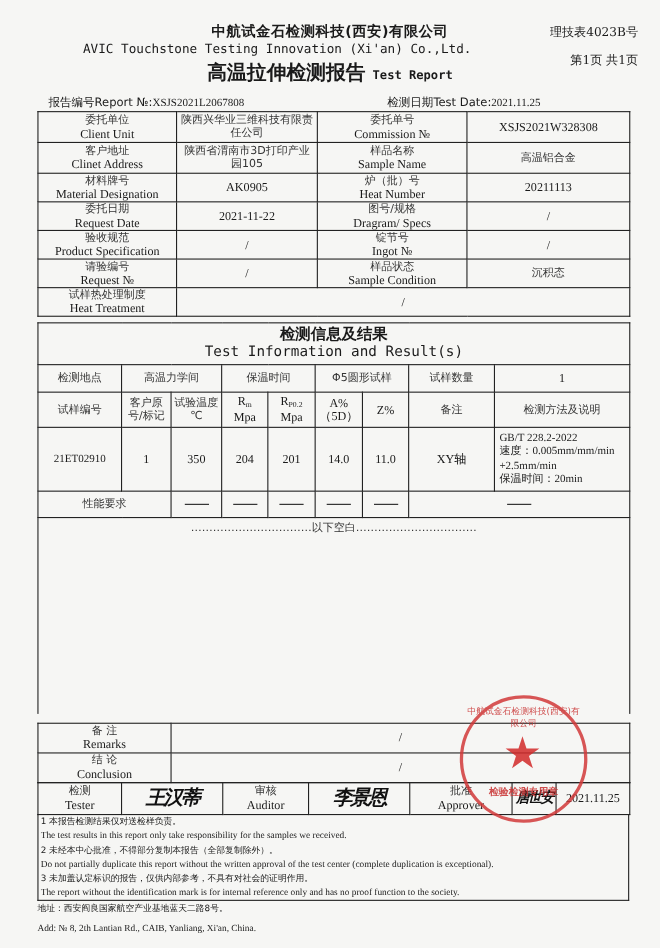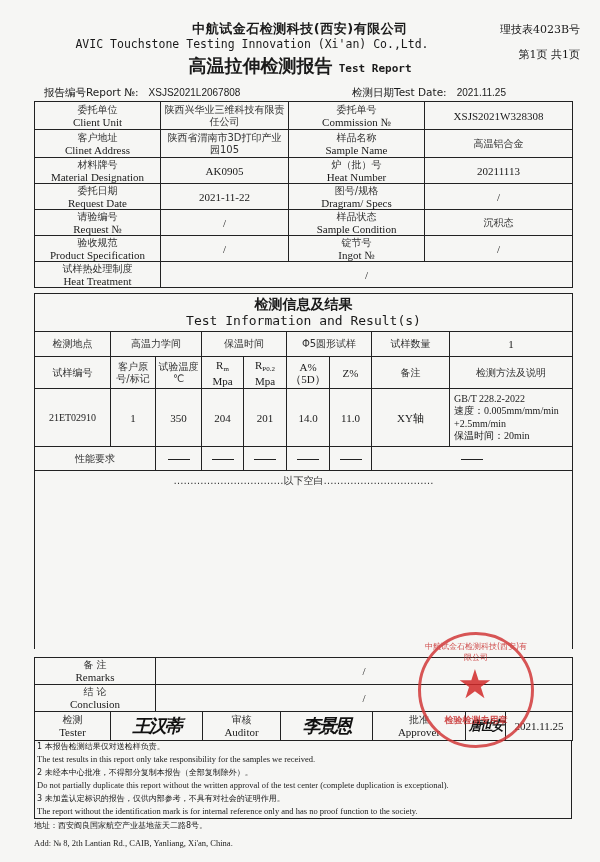--- a/index.html
+++ b/index.html
@@ -7,21 +7,21 @@
   body { position: relative; font-family: "Liberation Serif", "DejaVu Serif", serif; color: #1a1a1a; }
 
   .hdr-company-cn { position: absolute; top: 20px; left: 0; width: 600px; text-align: center; font-family: "DejaVu Sans", sans-serif; font-size: 13px; font-weight: bold; letter-spacing: 0.5px; }
   .hdr-company-en { position: absolute; top: 37px; left: 0; width: 504px; text-align: center; font-family: "DejaVu Sans Mono", monospace; font-size: 11.5px; }
   .hdr-title { position: absolute; top: 54px; left: 0; width: 600px; text-align: center; font-family: "DejaVu Sans", sans-serif; font-size: 18px; font-weight: bold; }
   .hdr-title .en { font-family: "DejaVu Sans Mono", monospace; }
   .hdr-form-no { position: absolute; top: 22px; right: 20px; font-size: 11px; font-family: "DejaVu Serif", serif; }
   .hdr-page { position: absolute; top: 47px; right: 20px; font-size: 11px; font-family: "DejaVu Serif", serif; }
 
   .meta-row { position: absolute; top: 86px; font-size: 10.5px; font-family: "DejaVu Sans", sans-serif; }
-  .meta-row .val { font-family: Liberation Sans, sans-serif; margin-left: 10px; font-size: 10px; }
+  .meta-row .val { font-family: Liberation Serif, serif; font-size: 10px; }
   .meta-left { left: 44px; }
   .meta-right { left: 352px; }
 
   table { border-collapse: collapse; position: absolute; left: 34px; width: 538px; table-layout: fixed; }
   td { border: 1px solid #222; text-align: center; vertical-align: middle; font-size: 10.5px; line-height: 12px; padding: 0 2px; }
   .cn { font-family: "DejaVu Sans", sans-serif; font-size: 10px; color: #333; }
   .en { font-family: "Liberation Serif", serif; font-size: 11px; }
 
   #info-table { top: 101px; }
   #info-table td { height: 26px; }
@@ -129,41 +129,41 @@
         </td>
     <td class="en">2021-11-22</td>
     <td>
           <div class="cn">图号/规格</div>
           <div class="en">Dragram/ Specs</div>
         </td>
     <td class="en">/</td>
   </tr>
   <tr>
     <td>
+          <div class="cn">验收规范</div>
+          <div class="en">Product Specification</div>
+        </td>
+    <td class="en">/</td>
+    <td>
+          <div class="cn">锭节号</div>
+          <div class="en">Ingot №</div>
+        </td>
+    <td class="en">/</td>
+  </tr>
+  <tr>
+    <td>
           <div class="cn">请验编号</div>
           <div class="en">Request №</div>
         </td>
     <td class="en">/</td>
     <td>
           <div class="cn">样品状态</div>
           <div class="en">Sample Condition</div>
         </td>
     <td class="cn">沉积态</td>
-  </tr>
-  <tr>
-    <td>
-          <div class="cn">验收规范</div>
-          <div class="en">Product Specification</div>
-        </td>
-    <td class="en">/</td>
-    <td>
-          <div class="cn">锭节号</div>
-          <div class="en">Ingot №</div>
-        </td>
-    <td class="en">/</td>
   </tr>
   <tr>
     <td>
           <div class="cn">试样热处理制度</div>
           <div class="en">Heat Treatment</div>
         </td>
     <td colspan="3" class="en">/</td>
   </tr>
 </tbody>
   </table>

